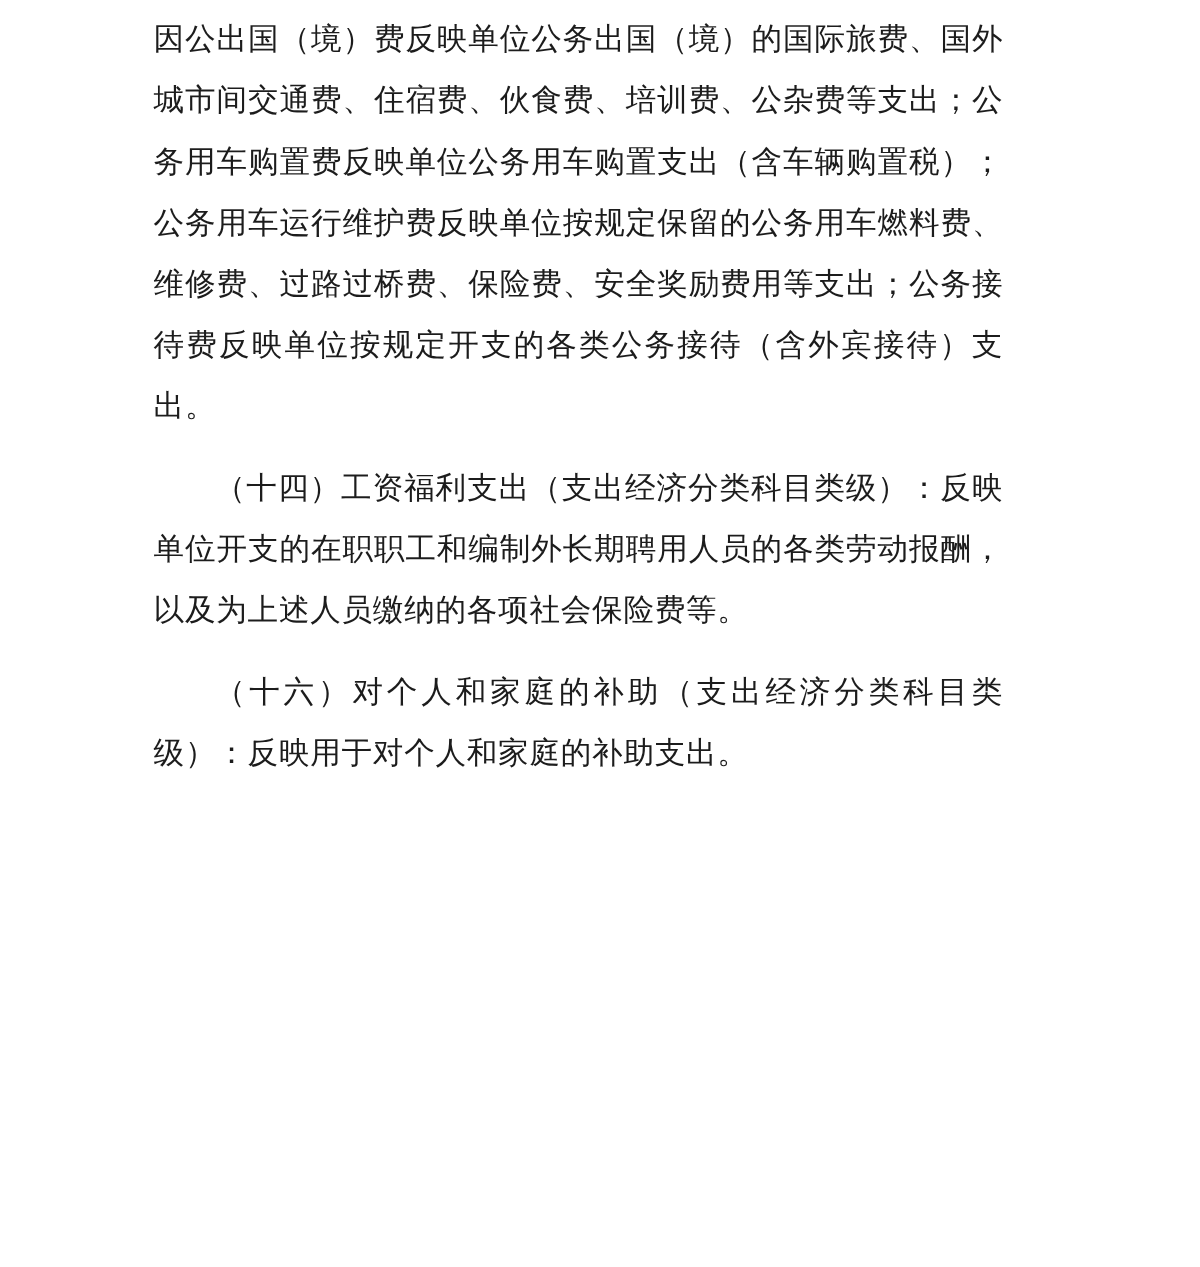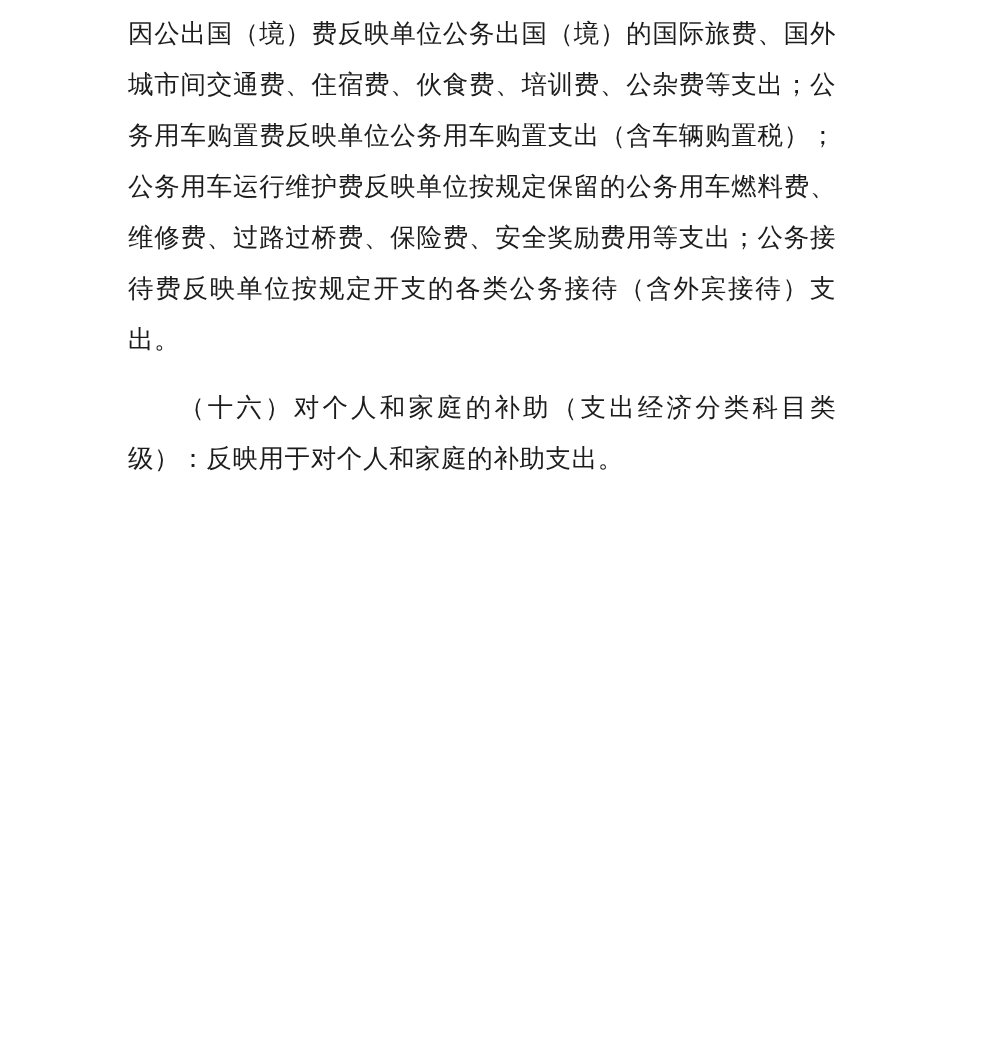--- a/index.html
+++ b/index.html
@@ -42,16 +42,17 @@
   .doc-body p:last-child {
     margin-bottom: 0;
   }
 </style>
 </head>
 <body>
 
 <div class="page">
   <div class="doc-body">
     <p class="para">因公出国（境）费反映单位公务出国（境）的国际旅费、国外城市间交通费、住宿费、伙食费、培训费、公杂费等支出；公务用车购置费反映单位公务用车购置支出（含车辆购置税）；公务用车运行维护费反映单位按规定保留的公务用车燃料费、维修费、过路过桥费、保险费、安全奖励费用等支出；公务接待费反映单位按规定开支的各类公务接待（含外宾接待）支出。</p>
+    <p class="para indent gap">（十四）工资福利支出（支出经济分类科目类级）：反映单位开支的在职职工和编制外长期聘用人员的各类劳动报酬，以及为上述人员缴纳的各项社会保险费等。</p>
     <p class="para indent gap">（十六）对个人和家庭的补助（支出经济分类科目类级）：反映用于对个人和家庭的补助支出。</p>
 
   </div>
 </div>
 
 </body></html>

